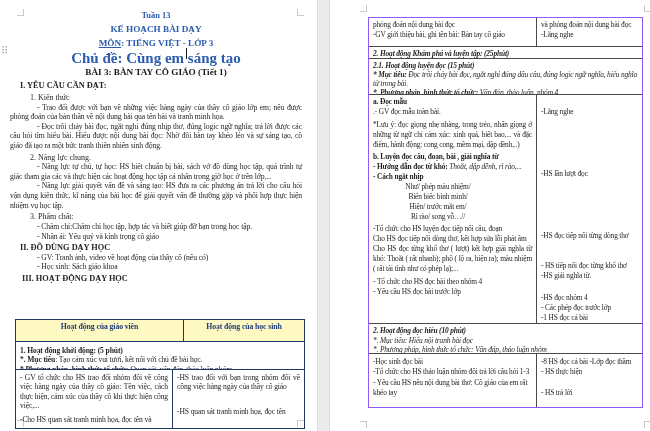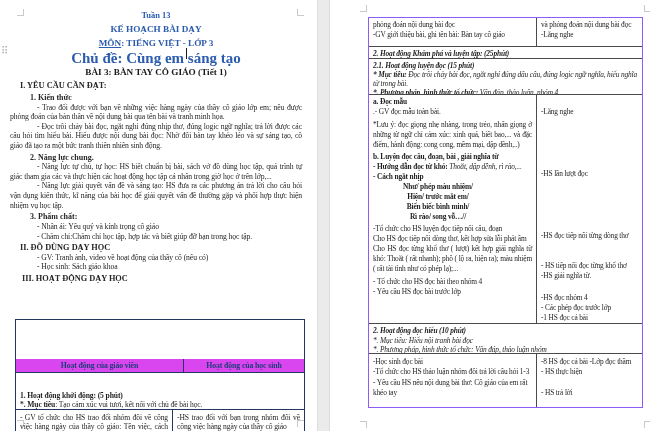--- a/index.html
+++ b/index.html
@@ -28,52 +28,52 @@
   .flowL { position:absolute; left:0; top:0; width:317px; height:319px;
            padding:8px 15px 8px 10px; overflow:hidden; }
   .tt  { text-align:center; font-weight:bold; color:#2b5cad; }
   .b1  { font-size:8.5px; line-height:14px; }
   .b2  { font-size:9.2px; line-height:14.3px; }
   .b3  { font-size:15px; line-height:14.3px; }
   .b4  { font-size:9.2px; line-height:14.3px; color:#1a1a1a; }
   .und { text-decoration:underline; }
   .h1  { font-size:8.3px; font-weight:bold; margin:2px 0 0 10px; line-height:9.7px; }
   .h3i { margin-left:12px; }
-  .sh  { font-size:8px;  font-weight:bold; margin:2px 0 0 20px; line-height:9.7px; }
+  .sh  { font-size:8px;  font-weight:normal; margin:2px 0 0 20px; line-height:9.7px; }
   .para { font-size:7.7px; line-height:9.6px; text-indent:27px; text-align:justify;
           letter-spacing:-0.1px; }
 
   
   #tblL { position:absolute; left:15px; top:319px; width:290px;
           border:1px solid #22375f; font-size:7.6px; line-height:9.3px;
           letter-spacing:-0.12px; color:#1e1e1e; }
-  #tblL .trh { display:flex; height:14px; background:#d946ef; border-bottom:1px solid #22375f;margin-top:39px; }
+  #tblL .trh { display:flex; height:22px; background:#fef9c3; border-bottom:1px solid #22375f; }
   #tblL .thc { font-weight:bold; color:#1f3c78; font-size:7.8px; text-align:center;
                padding-top:2px; overflow:hidden; }
   .w168 { width:168px; border-right:1px solid #22375f; }
   .w157 { width:157px; border-right:1px solid #22375f; }
   .fx { flex:1; }
-  #tblL .trm { height:28px; border-bottom:1px solid #22375f; padding:18px 4px; overflow:hidden; }
+  #tblL .trm { height:28px; border-bottom:1px solid #22375f; padding:4px 4px; overflow:hidden; }
   #tblL .trb { display:flex; height:58px; }
   #tblL .tc { padding:3px 4px; overflow:hidden; }
   .bld { font-weight:bold; }
   .j { text-align:justify; }
 
   
   #tblR { position:absolute; left:38px; top:17px; width:275px;
           border:1px solid #8b5cf6; font-size:7.4px; line-height:9.6px;
           letter-spacing:-0.15px; color:#1e1e1e; }
   #tblR .rrow { display:flex; border-bottom:1px solid #4a4a4a; }
   #tblR .mrow { border-bottom:1px solid #4a4a4a; padding:2px 4px; overflow:hidden;font-style:italic; }
   #tblR .cl { width:168px; border-right:1px solid #4a4a4a; padding:2px 4px; overflow:hidden; }
   #tblR .cr { flex:1; padding:2px 4px; overflow:hidden; }
   .h29{height:29px} .h12{height:12px} .h36{height:36px; line-height:9px;}
   .h229{height:229px} .h30{height:30px} .h53{height:53px; border-bottom:none !important;}
   .ln { line-height:10px; }
-  .poem { width:130px; text-align:center; line-height:10px;font-weight:bold; }
+  .poem { width:130px; text-align:center; line-height:10px; }
   .it { font-style:italic; }
 </style>
 </head>
 <body>
 
 <div class="page" id="pageL">
   <div class="cmark cm-tl" style="left:17px;top:9px"></div>
   <div class="cmark cm-tr" style="left:297px;top:9px"></div>
   <div class="cmark cm-bl" style="left:17px;top:420px"></div>
   <div class="cmark cm-br" style="left:297px;top:420px"></div>
@@ -88,44 +88,46 @@
     <div class="tt b4">BÀI 3: BÀN TAY CÔ GIÁO  (Tiết 1)</div>
 
     <div class="h1">I. YÊU CẦU CẦN ĐẠT:</div>
     <div class="sh">1. Kiến thức</div>
     <p class="para">- Trao đổi được với bạn về những việc hàng ngày của thầy cô giáo lớp em; nêu được phỏng đoán của bản thân về nội dung bài qua tên bài và tranh minh họa.</p>
     <p class="para">- Đọc trôi chảy bài đọc, ngắt nghỉ đúng nhịp thơ, đúng logic ngữ nghĩa; trả lời được các câu hỏi tìm hiểu bài. Hiểu được nội dung bài đọc: Nhờ đôi bàn tay khéo léo và sự sáng tạo, cô giáo đã tạo ra một bức tranh thiên nhiên sinh động.</p>
     <div class="sh">2. Năng lực chung.</div>
     <p class="para">- Năng lực tự chủ, tự học: HS biết chuẩn bị bài, sách vở đồ dùng học tập, quá trình tự giác tham gia các và thực hiện các hoạt động học tập cá nhân trong giờ học ở trên lớp,...</p>
     <p class="para">- Năng lực giải quyết vấn đề và sáng tạo: HS đưa ra các phương án trả lời cho câu hỏi vận dụng kiến thức, kĩ năng của bài học để giải quyết vấn đề thường gặp và phối hợp thực hiện nhiệm vụ học tập.</p>
     <div class="sh">3. Phẩm chất:</div>
+    <p class="para">- Chăm chỉ:Chăm chỉ học tập, hợp tác và biết giúp đỡ bạn trong học tập.</p>
     <p class="para">- Nhân ái: Yêu quý và kính trọng cô giáo</p>
-    <p class="para">- Chăm chỉ:Chăm chỉ học tập, hợp tác và biết giúp đỡ bạn trong học tập.</p>
     <div class="h1">II. ĐỒ DÙNG DẠY HỌC</div>
     <p class="para">- GV: Tranh ảnh, video về hoạt động của thầy cô (nếu có)</p>
     <p class="para">- Học sinh: Sách giáo khoa</p>
     <div class="h1 h3i">III. HOẠT ĐỘNG DẠY HỌC</div>
   </div>
 
   <div id="tblL">
     <div class="trh">
       <div class="thc w168">Hoạt động của giáo viên</div>
       <div class="thc fx">Hoạt động của học sinh</div>
     </div>
     <div class="trm">
       <div class="bld">1. Hoạt động khởi động: (5 phút)</div>
       <div><span class="bld">*. Mục tiêu</span><span>: Tạo cảm xúc vui tươi, kết nối với chủ đề bài học.</span></div>
       <div><span class="bld">* Phương pháp, hình thức tổ chức</span><span>: Quan sát, vấn đáp, thảo luận nhóm</span></div>
     </div>
     <div class="trb">
       <div class="tc w157">
         <p class="j">- GV tổ chức cho HS trao đổi nhóm đôi về công việc hàng ngày của thầy cô giáo: Tên việc, cách thực hiện, cảm xúc của thầy cô khi thực hiện công việc,...</p>
+        <p style="margin-top:5px">-Cho HS quan sát tranh minh họa, đọc tên và</p>
       </div>
       <div class="tc fx">
         <p class="j">-HS trao đổi với bạn trong nhóm đôi về công việc hàng ngày của thầy cô giáo</p>
+        <p style="margin-top:15px">-HS quan sát tranh minh họa, đọc tên</p>
       </div>
     </div>
   </div>
 </div>
 
 <div id="gap"></div>
 
 <div class="page" id="pageR">
   <div class="cmark cm-tl" style="left:30px;top:5px"></div>
   <div class="cmark cm-tr" style="left:314px;top:5px"></div>
@@ -156,22 +158,22 @@
     <div class="rrow h229">
       <div class="cl ln">
         <div class="bld">a. Đọc mẫu</div>
         <div>.- GV đọc mẫu toàn bài.</div>
         <div class="j" style="margin-top:3px">*Lưu ý: đọc giọng nhẹ nhàng, trong trẻo, nhấn giọng ở những từ ngữ  chỉ cảm xúc: xinh quá, biết bao,... và đặc điểm, hành động: cong cong, mềm mại, dập dềnh,..)</div>
         <div class="bld" style="margin-top:2px">b. Luyện đọc câu, đoạn, bài , giải nghĩa từ</div>
         <div><span class="bld">- Hướng dẫn đọc từ khó:</span><span class="it"> Thoắt, dập dềnh, rì rào,...</span></div>
         <div class="bld">- Cách ngắt nhịp</div>
         <div class="poem">
           <div>Như/ phép màu nhiệm/</div>
+          <div>Biển biếc bình minh/</div>
           <div>Hiện/ trước mắt em/</div>
-          <div>Biển biếc bình minh/</div>
           <div>Rì rào/ song vỗ…//</div>
         </div>
         <div style="margin-top:2px">-Tổ chức cho HS luyện đọc tiếp nối câu, đoạn</div>
         <div class="j">Cho HS đọc tiếp nối dòng thơ, kết hợp sửa lỗi phát âm</div>
         <div class="j">Cho HS đọc từng khổ thơ  ( lượt) kết hợp giải nghĩa từ khó: Thoắt ( rất nhanh); phô ( lộ ra, hiện ra); màu nhiệm ( rất tài tình như có phép lạ);...</div>
         <div style="margin-top:3px">- Tổ chức cho HS đọc bài theo nhóm 4</div>
         <div>- Yêu cầu HS đọc bài trước lớp</div>
       </div>
       <div class="cr ln">
         <div style="margin-top:10px">-Lắng nghe</div>

